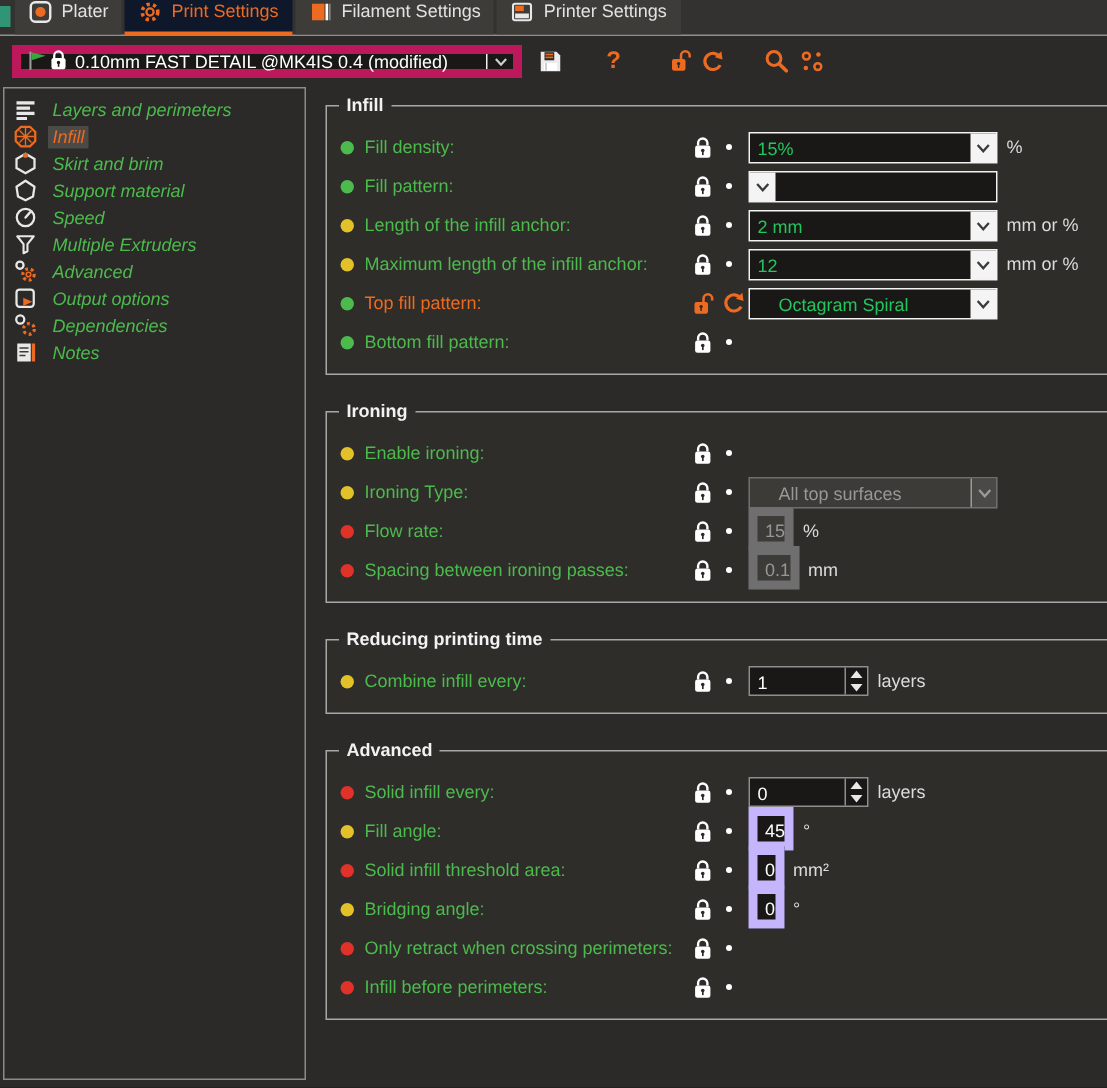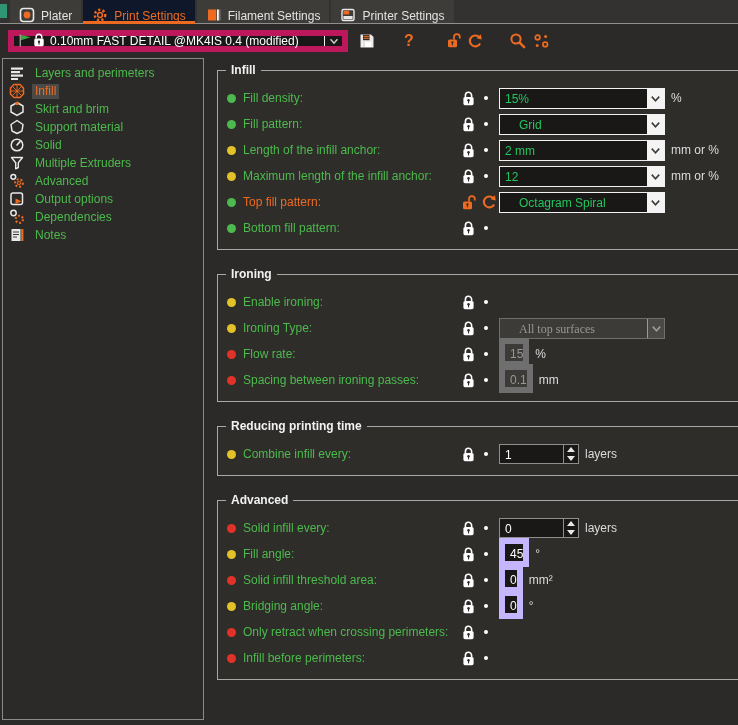--- a/index.html
+++ b/index.html
@@ -4,41 +4,41 @@
 <style>
   * { margin:0; padding:0; box-sizing:border-box; }
   html,body { background:#1e1d1b; }
   body { font-family:"Liberation Sans", sans-serif; font-size:12px; }
   .window { position:relative; width:738px; height:725px; background:#2b2a28; overflow:hidden; }
 
   
   .tabbar { position:absolute; top:0; left:0; right:0; height:24px; background:#343230;
             border-bottom:1px solid #8f8f8f; display:flex; align-items:stretch; padding-left:10px; }
   .corner-accent { position:absolute; left:0; top:4px; width:7px; height:14px; }
-  .tab { display:flex; align-items:flex-end; gap:6px; padding:0 9px; margin-right:2px;
+  .tab { display:flex; align-items:flex-start; gap:6px; padding:0 9px; margin-right:2px;
          background:#3e3c38; color:#e2e2e2; cursor:default; position:relative; }
   .tab .t-icon { width:16px; height:16px; display:inline-flex; }
   .tab.active { background:#0f172a; color:var(--accent); }
   .tab.active::after { content:""; position:absolute; left:0; right:0; bottom:-1px; height:3px; background:var(--accent); }
 
   
   .toolbar { position:absolute; top:25px; left:0; right:0; height:31px; display:flex; align-items:center; padding-left:8px; }
   .preset-combo { width:340px; height:22px; border:6px solid #be185d; background:#191816; display:flex; align-items:center; color:#fff; }
   .preset-combo .p-flag { width:16px; height:15px; margin-left:3px; }
   .preset-combo .p-lock { width:13px; height:15px; margin:0 4px 0 0; }
   .preset-combo .p-text { flex:1; white-space:nowrap; overflow:hidden; }
   .preset-combo .p-btn { width:18px; align-self:stretch; border-left:1px solid #f0f0f0; display:flex; align-items:center; justify-content:center; }
   .tb-icon { display:inline-flex; align-items:center; justify-content:center; width:18px; height:18px; }
   .tb-help { color:var(--accent); font-weight:bold; font-size:16px; width:14px; }
   .ml10{margin-left:10px} .ml26{margin-left:26px} .ml30{margin-left:30px} .ml2{margin-left:2px} .ml24{margin-left:24px} .ml6{margin-left:6px}
 
   
   .bodyarea { position:absolute; top:56px; left:0; right:0; bottom:0; display:flex; }
   .sidebar { width:202px; margin:2px 0 5px 2px; border:1px solid #8a8a8a; background:#2b2a28; padding-top:5px; flex:none; }
-  .side-item { height:18px; display:flex; align-items:center; gap:7px; padding-left:6px; color:var(--green); }
+  .side-item { height:18px; display:flex; align-items:center; gap:7px; padding-left:6px; color:var(--green);font-style:italic; }
   .side-item .s-icon { width:16px; height:16px; flex:none; display:inline-flex; }
   .side-item .s-label { padding:0 3px; line-height:15px; }
   .side-item.selected .s-label { background:#4b4a47; color:var(--accent); }
 
   .main { flex:1; position:relative; overflow:hidden; padding-top:14px; }
 
   
   .group { position:relative; border:1px solid #a8a8a8; margin:0 0 24px 13px; width:546px; background:#2e2d2a; padding:14px 0 8px; }
   .group-legend { position:absolute; top:-8px; left:8px; padding:0 5px; height:15px; line-height:15px; font-weight:bold; color:#f2f2f2;
                   background:linear-gradient(to bottom,#2b2a28 0 7px,#2e2d2a 7px 100%); }
@@ -50,21 +50,21 @@
   .icon-col { width:37px; flex:none; display:flex; align-items:center; gap:9px; }
   .icon-col.modified { gap:3px; }
   .lock { width:13px; height:15px; display:inline-flex; }
   .dot { width:4px; height:4px; border-radius:50%; background:#fff; display:inline-block; }
   .ui-icon { display:inline-flex; }
 
   .combo { width:166px; height:21px; border:1px solid #f2f2f2; background:#191816; display:flex; flex:none; }
   .combo-value { flex:1; color:#22c55e; padding:3px 0 0 5px; white-space:nowrap; overflow:hidden; }
   .combo-value.indent { padding-left:19px; }
   .combo-btn { width:17px; background:#f4f4f4; display:flex; align-items:center; justify-content:center; }
-  .combo.disabled { border-color:#6f6f6f; background:#3c3b38;font-family:Liberation Serif, serif; }
+  .combo.disabled { border-color:#6f6f6f; background:#3c3b38; }
   .combo.disabled .combo-value { color:#979797; }
   .combo.disabled .combo-btn { background:#4a4946; border-left:1px solid #9a9a9a; }
 
   .tinput { width:80px; height:20px; border:6px solid #c4b5fd; background:#191816; color:#fff; padding:3px 0 0 5px; flex:none; }
   .tinput.disabled { background:#3c3b38; color:#979797; border-color:#6f6f6f; }
 
   .spinner { display:flex; width:80px; height:20px; border:1px solid #8e8e8e; background:#191816; flex:none; }
   .spin-val { flex:1; color:#fff; padding:3px 0 0 5px; }
   .spin-btns { width:15px; border-left:1px solid #8e8e8e; display:flex; flex-direction:column; }
   .spin-up,.spin-down { flex:1; display:flex; align-items:center; justify-content:center; }
@@ -228,21 +228,21 @@
           </span>
     <span class="s-label">Support material</span>
   </div>
         <div class="side-item">
     <span class="s-icon">
             <svg width="16" height="16">
               <circle cx="8" cy="8" r="5.8" fill="none" stroke="#e8e8e8" stroke-width="1.5"></circle>
               <path d="M8 8L11 4.6" stroke="#e8e8e8" stroke-width="1.6" stroke-linecap="round"></path>
             </svg>
           </span>
-    <span class="s-label">Solid</span>
+    <span class="s-label">Speed</span>
   </div>
         <div class="side-item">
     <span class="s-icon">
             <svg width="16" height="16">
               <path d="M2.5 2.5h11l-4.2 5.2v4.8l-2.6 1.3V7.7z" fill="none" stroke="#e8e8e8" stroke-width="1.4" stroke-linejoin="round"></path>
             </svg>
           </span>
     <span class="s-label">Multiple Extruders</span>
   </div>
         <div class="side-item">
@@ -326,21 +326,20 @@
                     <path d="M3.4 6V4.4a3.1 3.1 0 0 1 6.2 0V6" stroke="#fff" stroke-width="1.6" fill="none"></path>
                     <rect x="1.4" y="6" width="10.2" height="8.2" rx="1.6" fill="#fff"></rect>
                     <circle cx="6.5" cy="9.3" r="1.2" fill="#2b2a28"></circle>
                     <rect x="6" y="9.8" width="1.1" height="2.6" fill="#2b2a28"></rect>
                   </svg>
                 </span>
                 <span class="dot"></span>
               </span>
     <span>
                 <span class="combo">
-                  <span class="combo-value indent">Grid</span>
                   <span class="combo-btn">
                     <span class="ui-icon">
                       <svg width="13" height="13" viewBox="0 0 14 14">
                         <polyline points="3,5 7,9.5 11,5" fill="none" stroke="#3c3c3c" stroke-width="1.7"></polyline>
                       </svg>
                     </span>
                   </span>
                 </span>
               </span>
 

